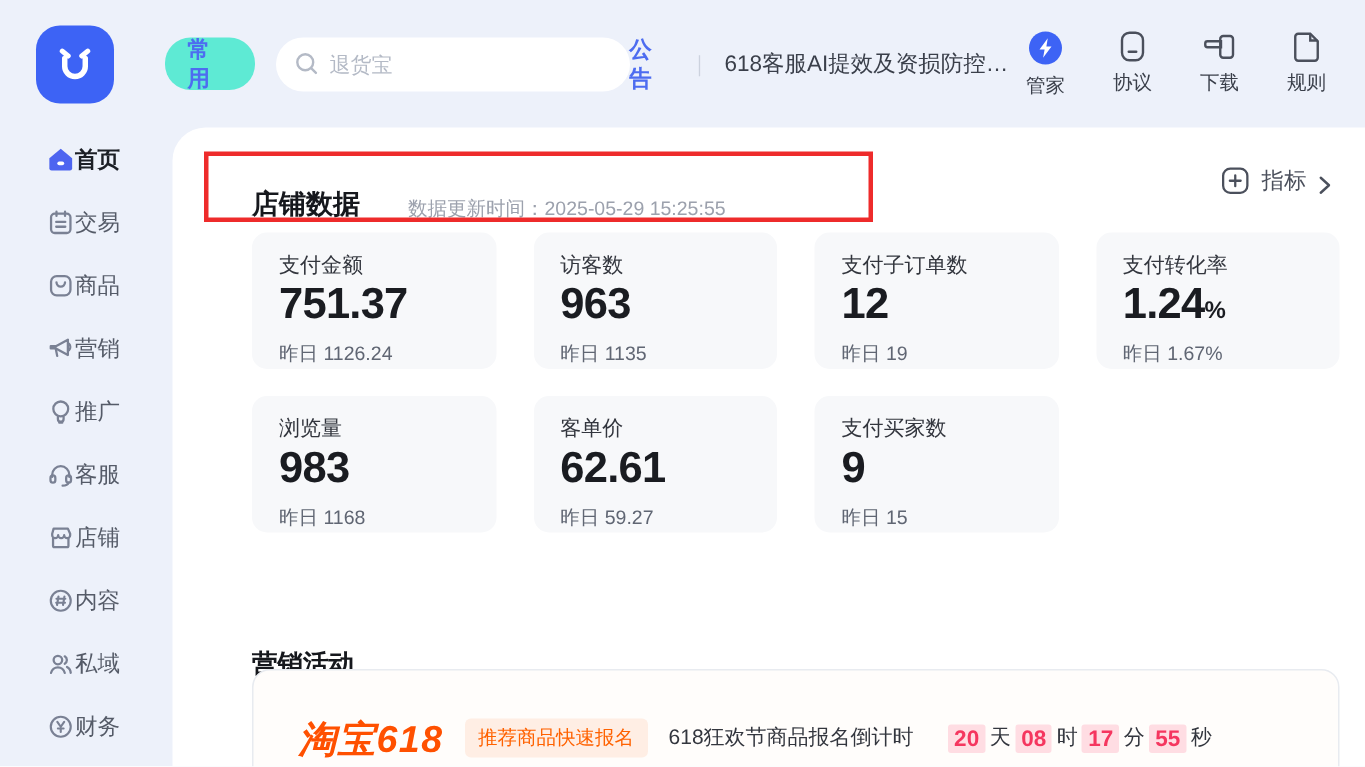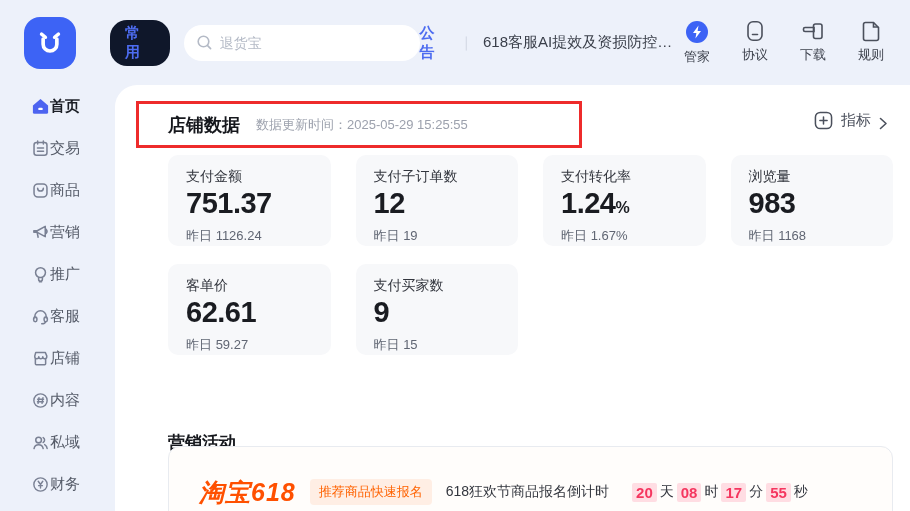--- a/index.html
+++ b/index.html
@@ -3,21 +3,21 @@
 <meta charset="utf-8">
 <style>
   * { margin:0; padding:0; box-sizing:border-box; }
   html,body { width:910px; height:511px; }
   body { font-family:"Liberation Sans","DejaVu Sans",sans-serif; }
   .app { position:relative; width:910px; height:511px; background:#edf1fa; overflow:hidden; }
 
   
   .topbar { position:absolute; top:0; left:0; right:0; height:85px; display:flex; align-items:center; padding:0 14px 0 24px; }
   .logo { width:52px; height:52px; border-radius:16px; background:#3d63f5; display:flex; align-items:center; justify-content:center; flex:0 0 auto; }
-  .quick-pill { margin-left:34px; height:46px; padding:0 15px; border-radius:17px; background:#0f172a; color:#4d6cf0; font-size:15px; font-weight:700; display:flex; align-items:center; cursor:pointer; }
+  .quick-pill { margin-left:34px; height:35px; padding:0 15px; border-radius:17px; background:#5eead4; color:#4d6cf0; font-size:15px; font-weight:700; display:flex; align-items:center; cursor:pointer; }
   .searchbar { margin-left:14px; width:238px; height:36px; border-radius:18px; background:#ffffff; display:flex; align-items:center; padding:0 12px; gap:7px; }
   .searchbar input { border:none; outline:none; width:170px; font-size:14px; color:#333; background:transparent; font-family:Liberation Sans, sans-serif; }
   .searchbar input::placeholder { color:#b4bac6; }
   .notice-label { color:#4d6cf0; font-size:15px; font-weight:700; cursor:pointer; }
   .notice-divider { margin:0 10px; color:#ccd2de; font-size:14px; }
   .notice-text { font-size:15px; color:#3a3f4a; max-width:195px; white-space:nowrap; overflow:hidden; text-overflow:ellipsis; cursor:pointer; }
   .top-actions { margin-left:auto; display:flex; gap:20px; padding-right:6px; }
   .top-action { display:flex; flex-direction:column; align-items:center; gap:3px; width:38px; cursor:pointer; }
   .top-action .lbl { font-size:13px; color:#3a3f4a; }
 
@@ -25,21 +25,21 @@
   .sidebar { position:absolute; left:0; top:85px; bottom:0; width:115px; padding-top:0; }
   .side-item { height:42px; display:flex; align-items:center; padding-left:30px; cursor:pointer; }
   .side-item .lbl { font-size:15px; color:#555b68; }
   .side-item.active .lbl { color:#1c1f26; font-weight:700; }
   .side-icon { width:20px; height:20px; display:flex; align-items:center; justify-content:center; color:#7a8194; }
   .side-item.active .side-icon { color:#4d64f0; }
 
   
   .main { position:absolute; left:115px; top:85px; width:795px; height:426px; background:#ffffff; border-radius:22px 0 0 0; }
   .highlight-box { position:absolute; left:21px; top:16px; width:446px; height:47px; border:3px solid #ee2b2b; z-index:5; pointer-events:none; }
-  .shop-header { position:absolute; left:53px; top:16px; height:47px; display:flex; align-items:center; gap:16px; }
+  .shop-header { position:absolute; left:53px; top:16px; height:47px; display:flex; align-items:flex-end; gap:32px; }
   .shop-title { font-size:18px; font-weight:700; color:#16181d; }
   .update-time { font-size:13px; color:#9ca1ad; }
   .indicator-btn { position:absolute; right:22px; top:26px; display:flex; align-items:flex-end; gap:8px; cursor:pointer; }
   .indicator-btn .lbl { font-size:15px; color:#4b505c; }
 
   .cards { position:absolute; left:53px; top:70px; width:725px; display:grid; grid-template-columns:repeat(4,1fr); gap:18px 25px; }
   .metric-card { height:91px; background:#f7f8fa; border-radius:10px; padding:13px 18px 0 18px; cursor:pointer; }
   .metric-label { font-size:14px; color:#33363e; }
   .metric-value { font-size:29px; font-weight:700; color:#1a1c21; line-height:33px; margin-top:1px; letter-spacing:-0.5px; }
   .metric-suffix { font-size:16px; font-weight:700; }
@@ -260,20 +260,25 @@
     </div>
 
     <div class="cards">
 
       <div class="metric-card">
         <div class="metric-label">支付金额</div>
         <div class="metric-value"><span>751.37</span><span class="metric-suffix"></span></div>
         <div class="metric-prev"><span>昨日</span>&nbsp;<span>1126.24</span></div>
       </div>
 
+      <div class="metric-card">
+        <div class="metric-label">访客数</div>
+        <div class="metric-value"><span>963</span><span class="metric-suffix"></span></div>
+        <div class="metric-prev"><span>昨日</span>&nbsp;<span>1135</span></div>
+      </div>
 
       <div class="metric-card">
         <div class="metric-label">支付子订单数</div>
         <div class="metric-value"><span>12</span><span class="metric-suffix"></span></div>
         <div class="metric-prev"><span>昨日</span>&nbsp;<span>19</span></div>
       </div>
 
       <div class="metric-card">
         <div class="metric-label">支付转化率</div>
         <div class="metric-value"><span>1.24</span><span class="metric-suffix">%</span></div>

